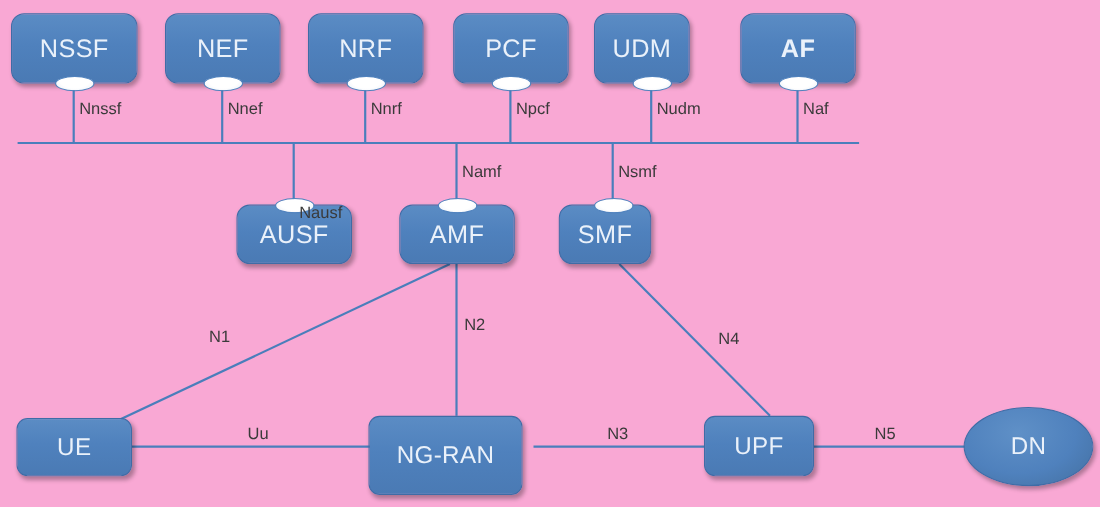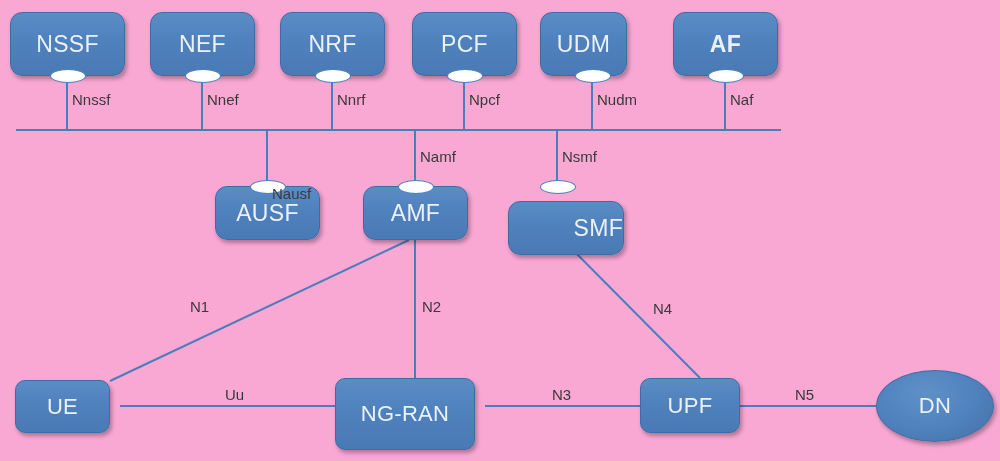--- a/index.html
+++ b/index.html
@@ -131,26 +131,26 @@
   <div class="node" style="left:215px; top:186px; width:105px; height:54px;">
     <span>AUSF</span>
   </div>
   <div class="sbi-dot" style="left:250px; top:180px;"></div>
 
   <div class="node" style="left:363px; top:186px; width:105px; height:54px;">
     <span>AMF</span>
   </div>
   <div class="sbi-dot" style="left:398px; top:180px;"></div>
 
-  <div class="node" style="left:508px; top:201px; width:116px; height:54px;justify-content:flex-end;">
+  <div class="node" style="left:508px; top:186px; width:84px; height:54px;">
     <span>SMF</span>
   </div>
   <div class="sbi-dot" style="left:540px; top:180px;"></div>
 
-  <div class="node bottom-node" style="left:15px; top:380px; width:95px; height:53px;">
+  <div class="node bottom-node" style="left:15px; top:380px; width:105px; height:53px;">
     <span>UE</span>
   </div>
 
   <div class="node bottom-node" style="left:335px; top:378px; width:140px; height:72px;">
     <span>NG-RAN</span>
   </div>
 
   <div class="node bottom-node ellipse-node" style="left:876px; top:370px; width:118px; height:72px;">
     <span>DN</span>
   </div>
@@ -164,19 +164,19 @@
   <div class="ifl" style="left:337px; top:91px;">Nnrf</div>
   <div class="ifl" style="left:469px; top:91px;">Npcf</div>
   <div class="ifl" style="left:597px; top:91px;">Nudm</div>
   <div class="ifl" style="left:730px; top:91px;">Naf</div>
 
   <div class="ifl" style="left:272px; top:148px;margin-top:37px;">Nausf</div>
   <div class="ifl" style="left:420px; top:148px;">Namf</div>
   <div class="ifl" style="left:562px; top:148px;">Nsmf</div>
 
   <div class="ifl" style="left:190px; top:298px;">N1</div>
-  <div class="ifl" style="left:422px; top:298px;text-align:center;">N2</div>
+  <div class="ifl" style="left:422px; top:287px;text-align:center;">N2</div>
   <div class="ifl" style="left:653px; top:300px;">N4</div>
   <div class="ifl" style="left:225px; top:386px;">Uu</div>
   <div class="ifl" style="left:552px; top:386px;">N3</div>
   <div class="ifl" style="left:795px; top:386px;">N5</div>
 
 </div>
 
 </body></html>

